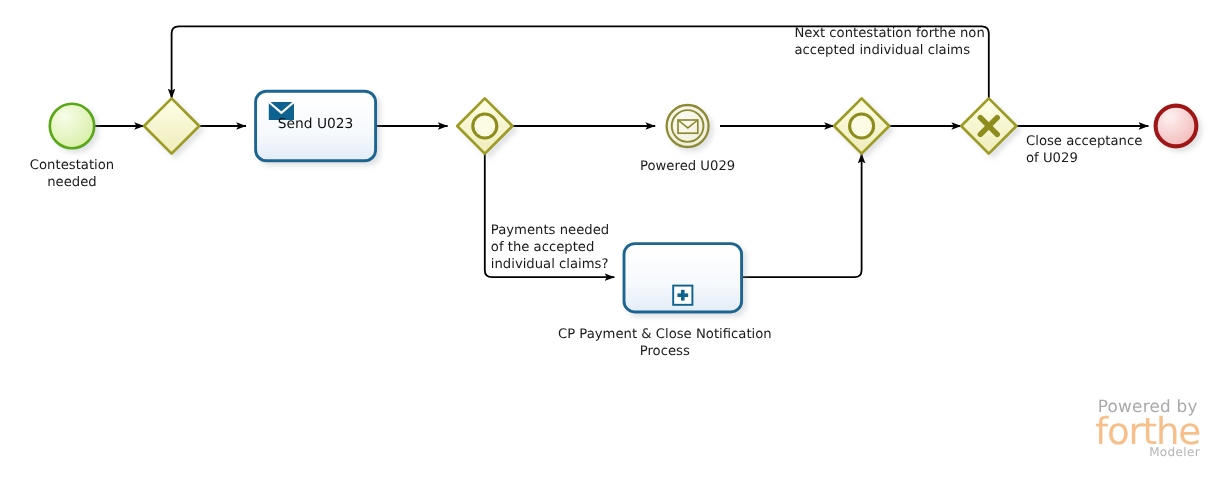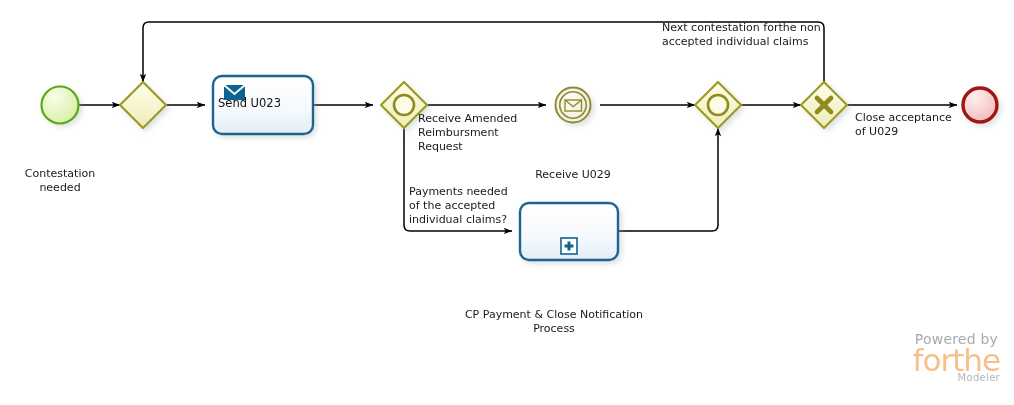--- a/index.html
+++ b/index.html
@@ -2,23 +2,23 @@
 <html><head>
 <meta charset="utf-8">
 <style>
   html,body{margin:0;padding:0;background:#ffffff;}
   body{width:1014px;height:405px;overflow:hidden;
        font-family:"DejaVu Sans",sans-serif;}
   #canvas{position:relative;width:1014px;height:405px;background:#fff;}
   svg.layer{position:absolute;left:0;top:0;width:1014px;height:405px;}
   .lbl{position:absolute;font-family:"DejaVu Sans",sans-serif;font-size:11px;
        color:#1a1a1a;line-height:14px;white-space:pre-line;}
-  .lbl.c{text-align:center;margin-top:36px;}
+  .lbl.c{text-align:center;}
   .lbl.l{text-align:left;}
-  .task-text{position:absolute;font-size:11.5px;color:#111;
+  .task-text{position:absolute;font-size:11.5px;color:#111;text-align:center;
              line-height:14px;font-family:"DejaVu Sans",sans-serif;}
   
   #wm{position:absolute;right:14px;bottom:12px;width:120px;height:62px;
       text-align:right;user-select:none;}
   #wm .pb{font-family:"DejaVu Sans",sans-serif;font-size:14px;color:#a9a9a9;
           letter-spacing:.2px;margin:0 2px 0 0;}
   #wm .bz{font-family:"DejaVu Sans",sans-serif;font-size:31px;color:#f7c08a;
           line-height:30px;letter-spacing:-1px;font-weight:400;margin-top:-2px;}
   #wm .md{font-family:"DejaVu Sans",sans-serif;font-size:10px;color:#b5b5b5;
           margin-top:-3px;letter-spacing:.3px;}
@@ -137,25 +137,22 @@
         <line x1="564.5" y1="246" x2="573.5" y2="246" stroke="#10628f" stroke-width="3"></line>
       </g>
     </g>
   </svg>
 
   <div class="lbl c" style="left:10px;top:131px;width:100px;">Contestation
 needed</div>
 
   <div class="task-text" style="left:218px;top:96px;width:90px;">Send U023</div>
 
-  <div class="lbl l" style="left:418px;top:112px;width:120px;">Receive Amended
-Reimbursment
-Request</div>
 
-  <div class="lbl c" style="left:523px;top:132px;width:100px;">Receive U029</div>
+  <div class="lbl c" style="left:523px;top:132px;width:100px;">Powered U029</div>
 
   <div class="lbl l" style="left:855px;top:111px;width:120px;">Close acceptance
 of U029</div>
 
   <div class="lbl c" style="left:464px;top:272px;width:180px;">CP Payment &amp; Close Notification
 Process</div>
 
   <div class="lbl l" style="left:662px;top:21px;width:200px;">Next contestation forthe non
 accepted individual claims</div>
 

